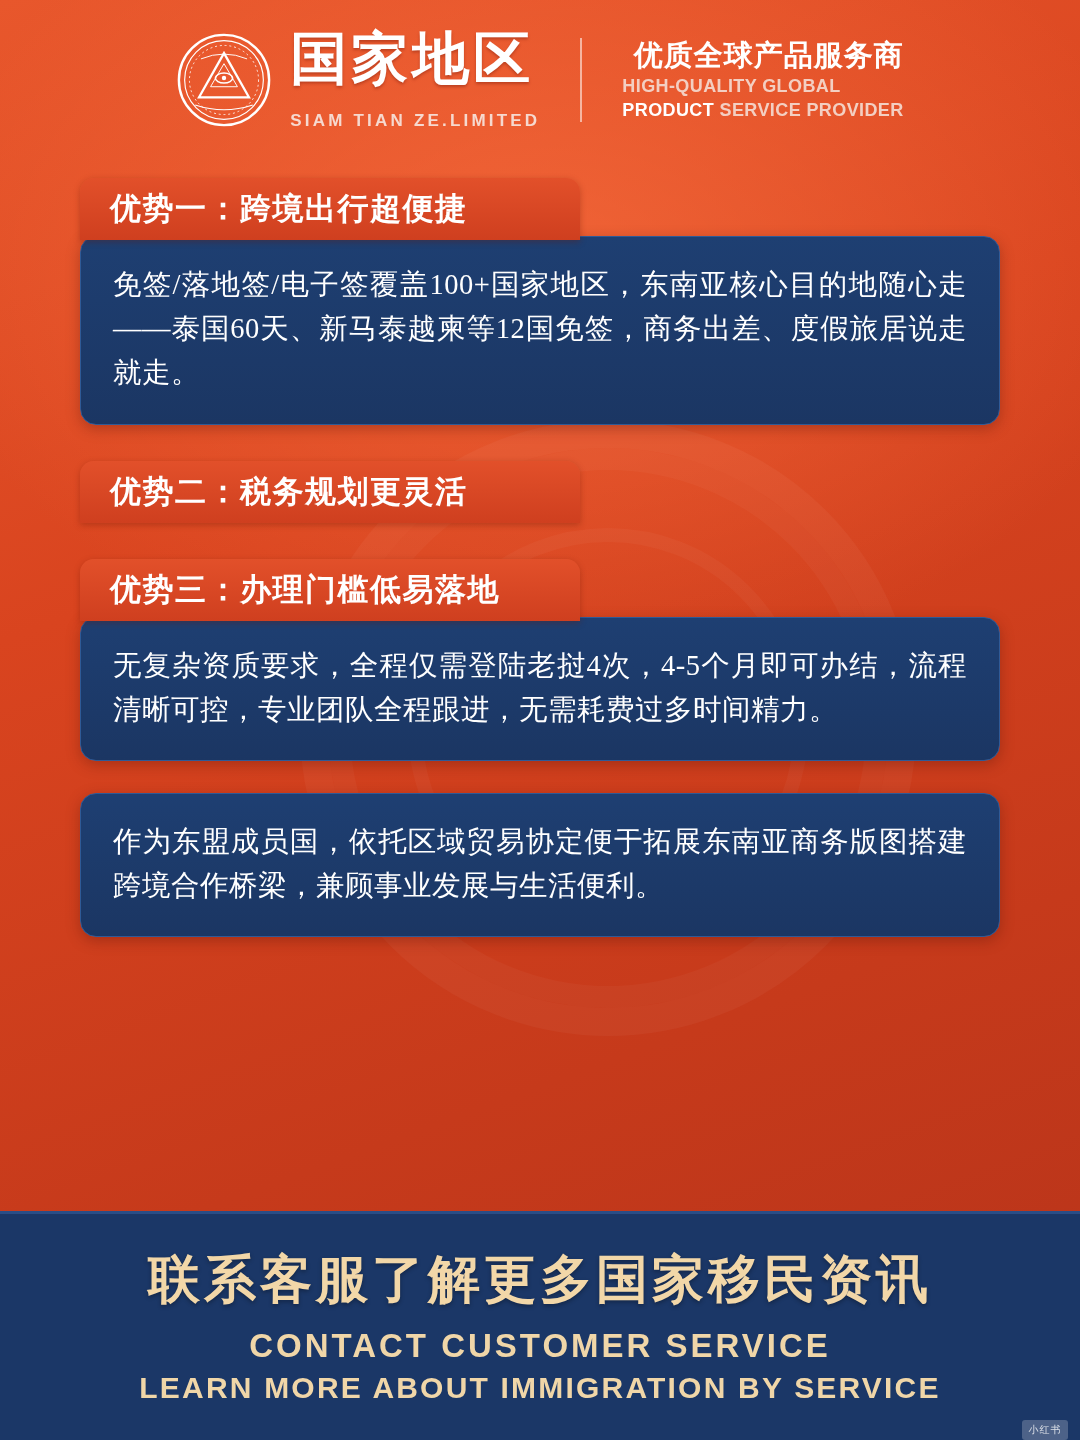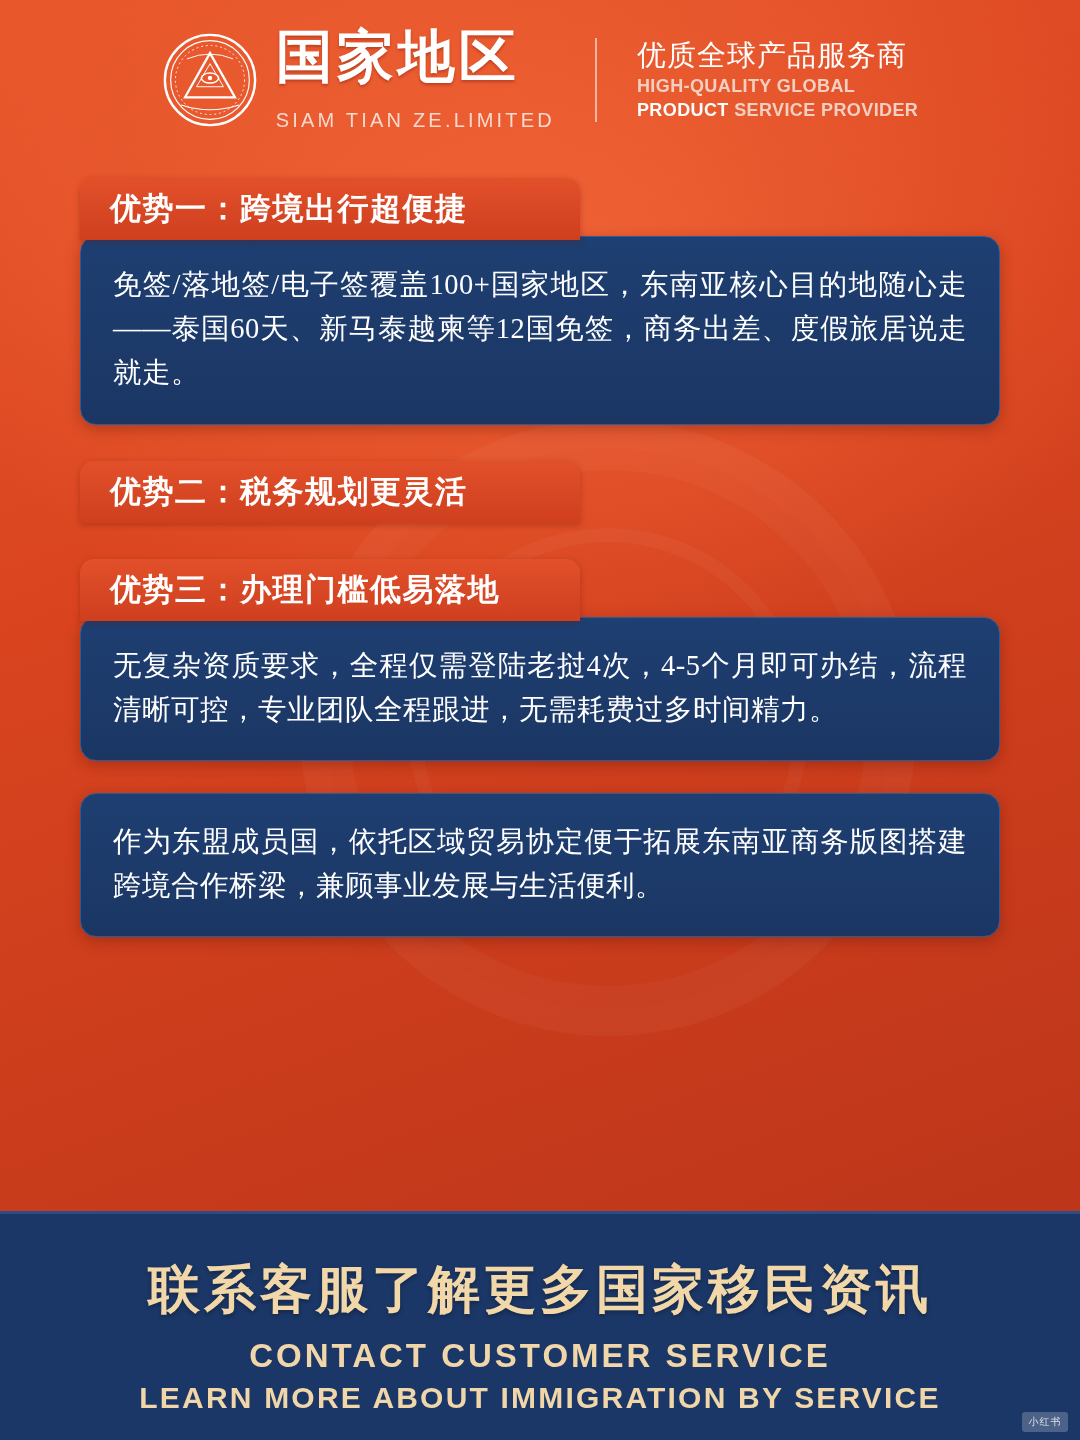--- a/index.html
+++ b/index.html
@@ -64,39 +64,40 @@
   .brand-cn {
     font-family: "Liberation Serif", serif;
     font-size: 57px;
     font-weight: bold;
     color: #ffffff;
     letter-spacing: 4px;
     line-height: 1;
     text-shadow: 0 2px 3px rgba(120,25,10,0.4);
   }
   .brand-en {
-    font-size: 20px;
+    font-size: 17px;
     letter-spacing: 3.2px;
     color: #f6d9cf;
     margin-top: 24px;
-    font-weight: normal;
+    font-weight: bold;
   }
   .divider-v {
     width: 2px;
     height: 84px;
     background: rgba(255,255,255,0.55);
     margin: 0 22px;
   }
   .tagline-cn {
     font-family: "Liberation Serif", serif;
     font-size: 29px;
     color: #ffffff;
     letter-spacing: 1px;
-    font-weight: normal;
+    font-weight: bold;
     line-height: 1.1;
+    text-align: right;
   }
   .tagline-en {
     margin-top: 4px;
     font-size: 18px;
     font-weight: bold;
     letter-spacing: 0.4px;
     color: #f3cfc2;
     line-height: 1.12;
   }
   .tagline-en .hi { color: #ffffff; margin-top: 35px; }
@@ -163,21 +164,21 @@
     background: #1b3767;
     border-top: 3px solid #2a4d86;
     text-align: center;
   }
   .footer-cn {
     font-family: "Liberation Serif", serif;
     font-size: 52px;
     font-weight: bold;
     color: #f2d7a8;
     letter-spacing: 4px;
-    padding-top: 50px;
+    padding-top: 40px;
     line-height: 1;
     text-shadow: 0 2px 4px rgba(0,0,0,0.3);
   }
   .footer-en1 {
     margin-top: 22px;
     font-size: 33px;
     font-weight: bold;
     letter-spacing: 3px;
     color: #f0d6a8;
     line-height: 1.12;
@@ -187,21 +188,21 @@
     margin-top: 6px;
     font-size: 30px;
     font-weight: bold;
     letter-spacing: 2.2px;
     color: #f0d6a8;
     line-height: 1.12;
   }
   .badge {
     position: absolute;
     right: 12px;
-    bottom: 8px;
+    bottom: 0;
     width: 46px;
     height: 20px;
     background: rgba(255,255,255,0.22);
     border-radius: 3px;
     font-size: 10px;
     color: rgba(255,255,255,0.8);
     display: flex;
     align-items: center;
     justify-content: center;
     letter-spacing: 1px;

